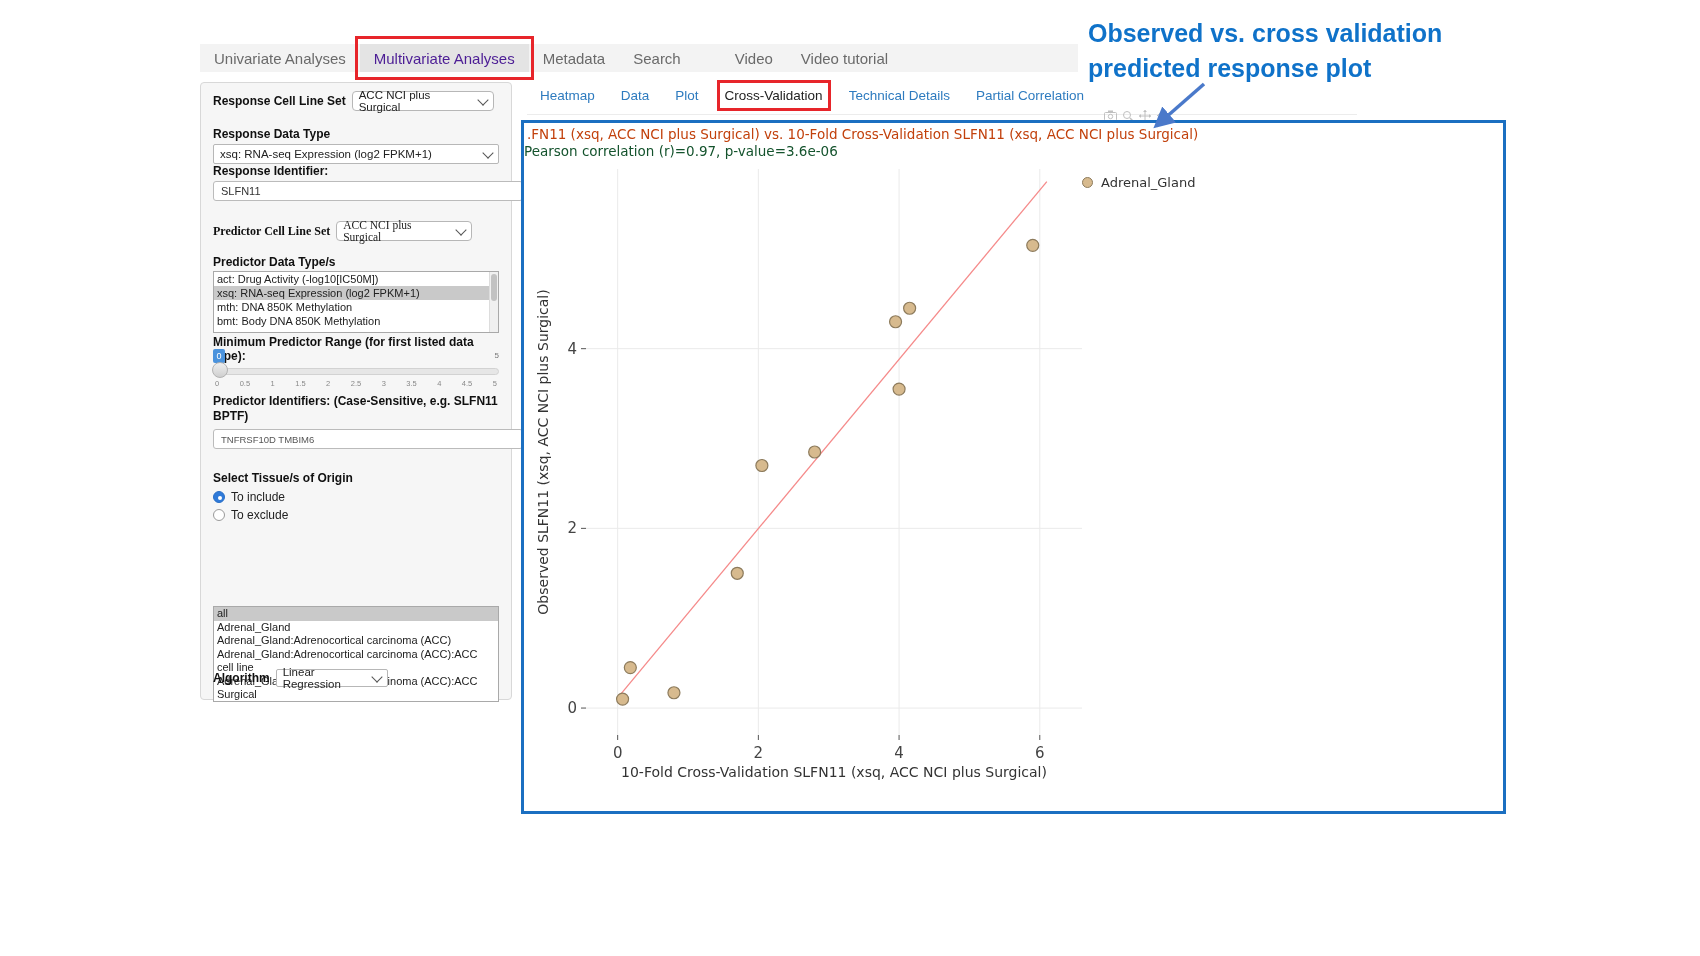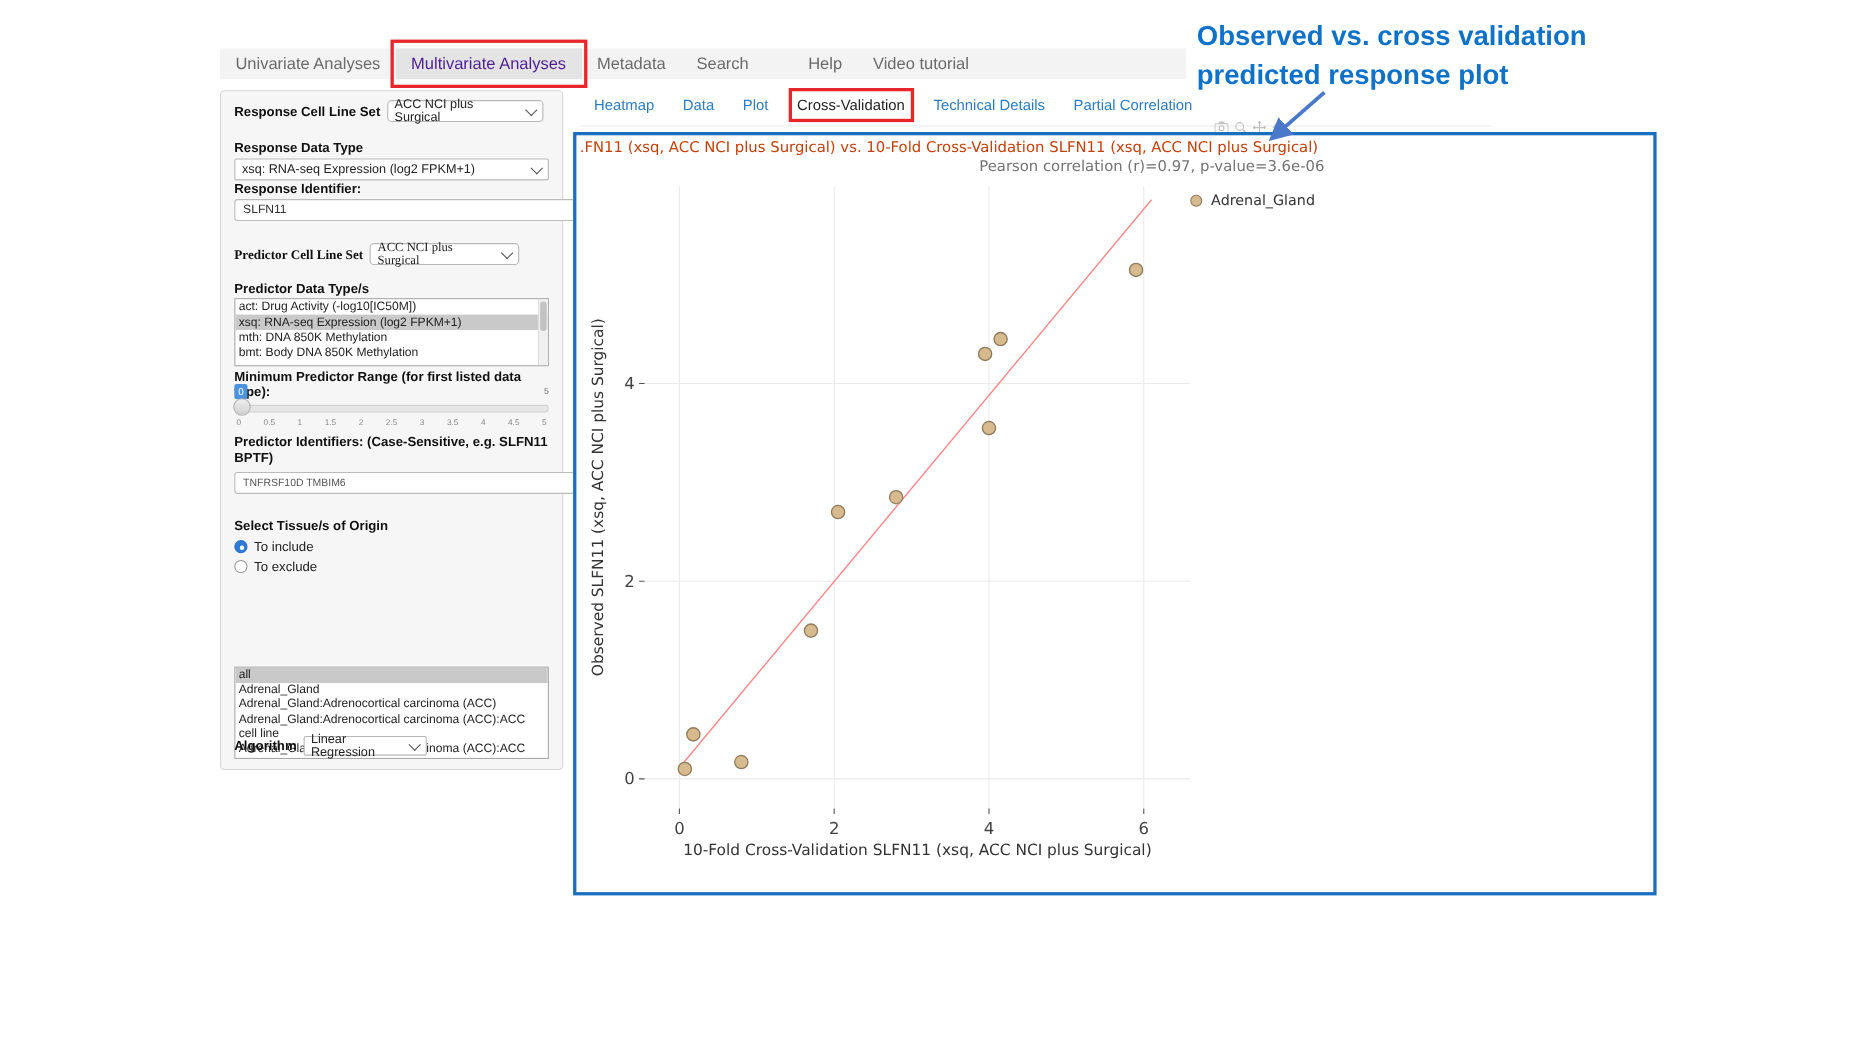--- a/index.html
+++ b/index.html
@@ -44,21 +44,21 @@
   
   #tabs{left:540px;top:88px;display:flex;gap:26px;font-size:13.5px;align-items:center;}
   .tab{color:#2e7bbf;position:relative;white-space:nowrap;cursor:default;}
   .tab.active{color:#222;}
   .tab-redbox{left:-8px;right:-8px;top:-8px;bottom:-8px;}
   #tab-divider{left:527px;top:114px;width:830px;height:1px;background:#ececec;}
 
   
   #plotbox{left:521px;top:120px;width:985px;height:694px;border:3px solid #1b6fc1;background:#fff;box-sizing:border-box;z-index:2;}
   #plot-title{position:absolute;left:3px;top:3px;width:676px;white-space:nowrap;overflow:hidden;font-size:13.5px;color:#c2410c;font-family:"DejaVu Sans",sans-serif;}
-  #plot-subtitle{position:absolute;left:0;top:20px;width:680px;text-align:right;font-size:13.5px;color:#737373;font-family:"DejaVu Sans",sans-serif;}
+  #plot-subtitle{position:absolute;left:0;top:20px;width:680px;text-align:left;font-size:13.5px;color:#14532d;font-family:"DejaVu Sans",sans-serif;}
   #legend{position:absolute;left:558px;top:52px;display:flex;align-items:center;gap:8px;}
   #legend .dot{width:11px;height:11px;border-radius:50%;background:#d7ba8e;border:1px solid #8d7b5c;box-sizing:border-box;}
   #legend .lbl{font-size:13px;color:#333;font-family:"DejaVu Sans",sans-serif;}
   #scatter-svg{position:absolute;left:8px;top:38px;}
 
   
   #modebar{left:1104px;top:110px;display:flex;gap:5px;z-index:1;}
   #modebar svg{display:block;}
 
   
@@ -66,21 +66,21 @@
   #arrow-svg{left:1140px;top:80px;z-index:5;}
 </style>
 </head>
 <body>
 
 <div id="topnav" class="abs">
     <div class="nav-item">Univariate Analyses</div>
     <div class="nav-item active">Multivariate Analyses<div class="redbox nav-redbox"></div></div>
     <div class="nav-item">Metadata</div>
     <div class="nav-item">Search</div>
-    <div class="nav-item gap-before">Help</div>
+    <div class="nav-item gap-before">Video</div>
     <div class="nav-item">Video tutorial</div>
   </div>
 
 <div id="sidebar" class="abs">
 
   <div class="sb row" style="top:8px;">
     <span class="sb-label">Response Cell Line Set</span>
     <div class="fakeselect" style="width:142px;">
       <span>ACC NCI plus Surgical</span>
       <span class="chev"></span>
@@ -143,21 +143,21 @@
   <div class="sb sb-label" style="top:388px;">Select Tissue/s of Origin</div>
   <div class="sb row" style="top:407px;">
     <span class="radio on"></span>
     <span class="radio-label">To include</span>
   </div>
   <div class="sb row" style="top:425px;">
     <span class="radio"></span>
     <span class="radio-label">To exclude</span>
   </div>
 
-  <div class="sb listbox" style="top:461px;height:84px;line-height:13.5px;" id="tissue-listbox">
+  <div class="sb listbox" style="top:461px;height:96px;line-height:13.5px;" id="tissue-listbox">
       <div class="lb-opt wrap sel">all</div>
       <div class="lb-opt wrap">Adrenal_Gland</div>
       <div class="lb-opt wrap">Adrenal_Gland:Adrenocortical carcinoma (ACC)</div>
       <div class="lb-opt wrap">Adrenal_Gland:Adrenocortical carcinoma (ACC):ACC cell line</div>
       <div class="lb-opt wrap">Adrenal_Gland:Adrenocortical carcinoma (ACC):ACC Surgical</div>
     </div>
 
   <div class="sb row" style="top:586px;">
     <span class="sb-label">Algorithm</span>
     <div class="fakeselect" style="width:112px;height:18px;border-radius:2px;">

